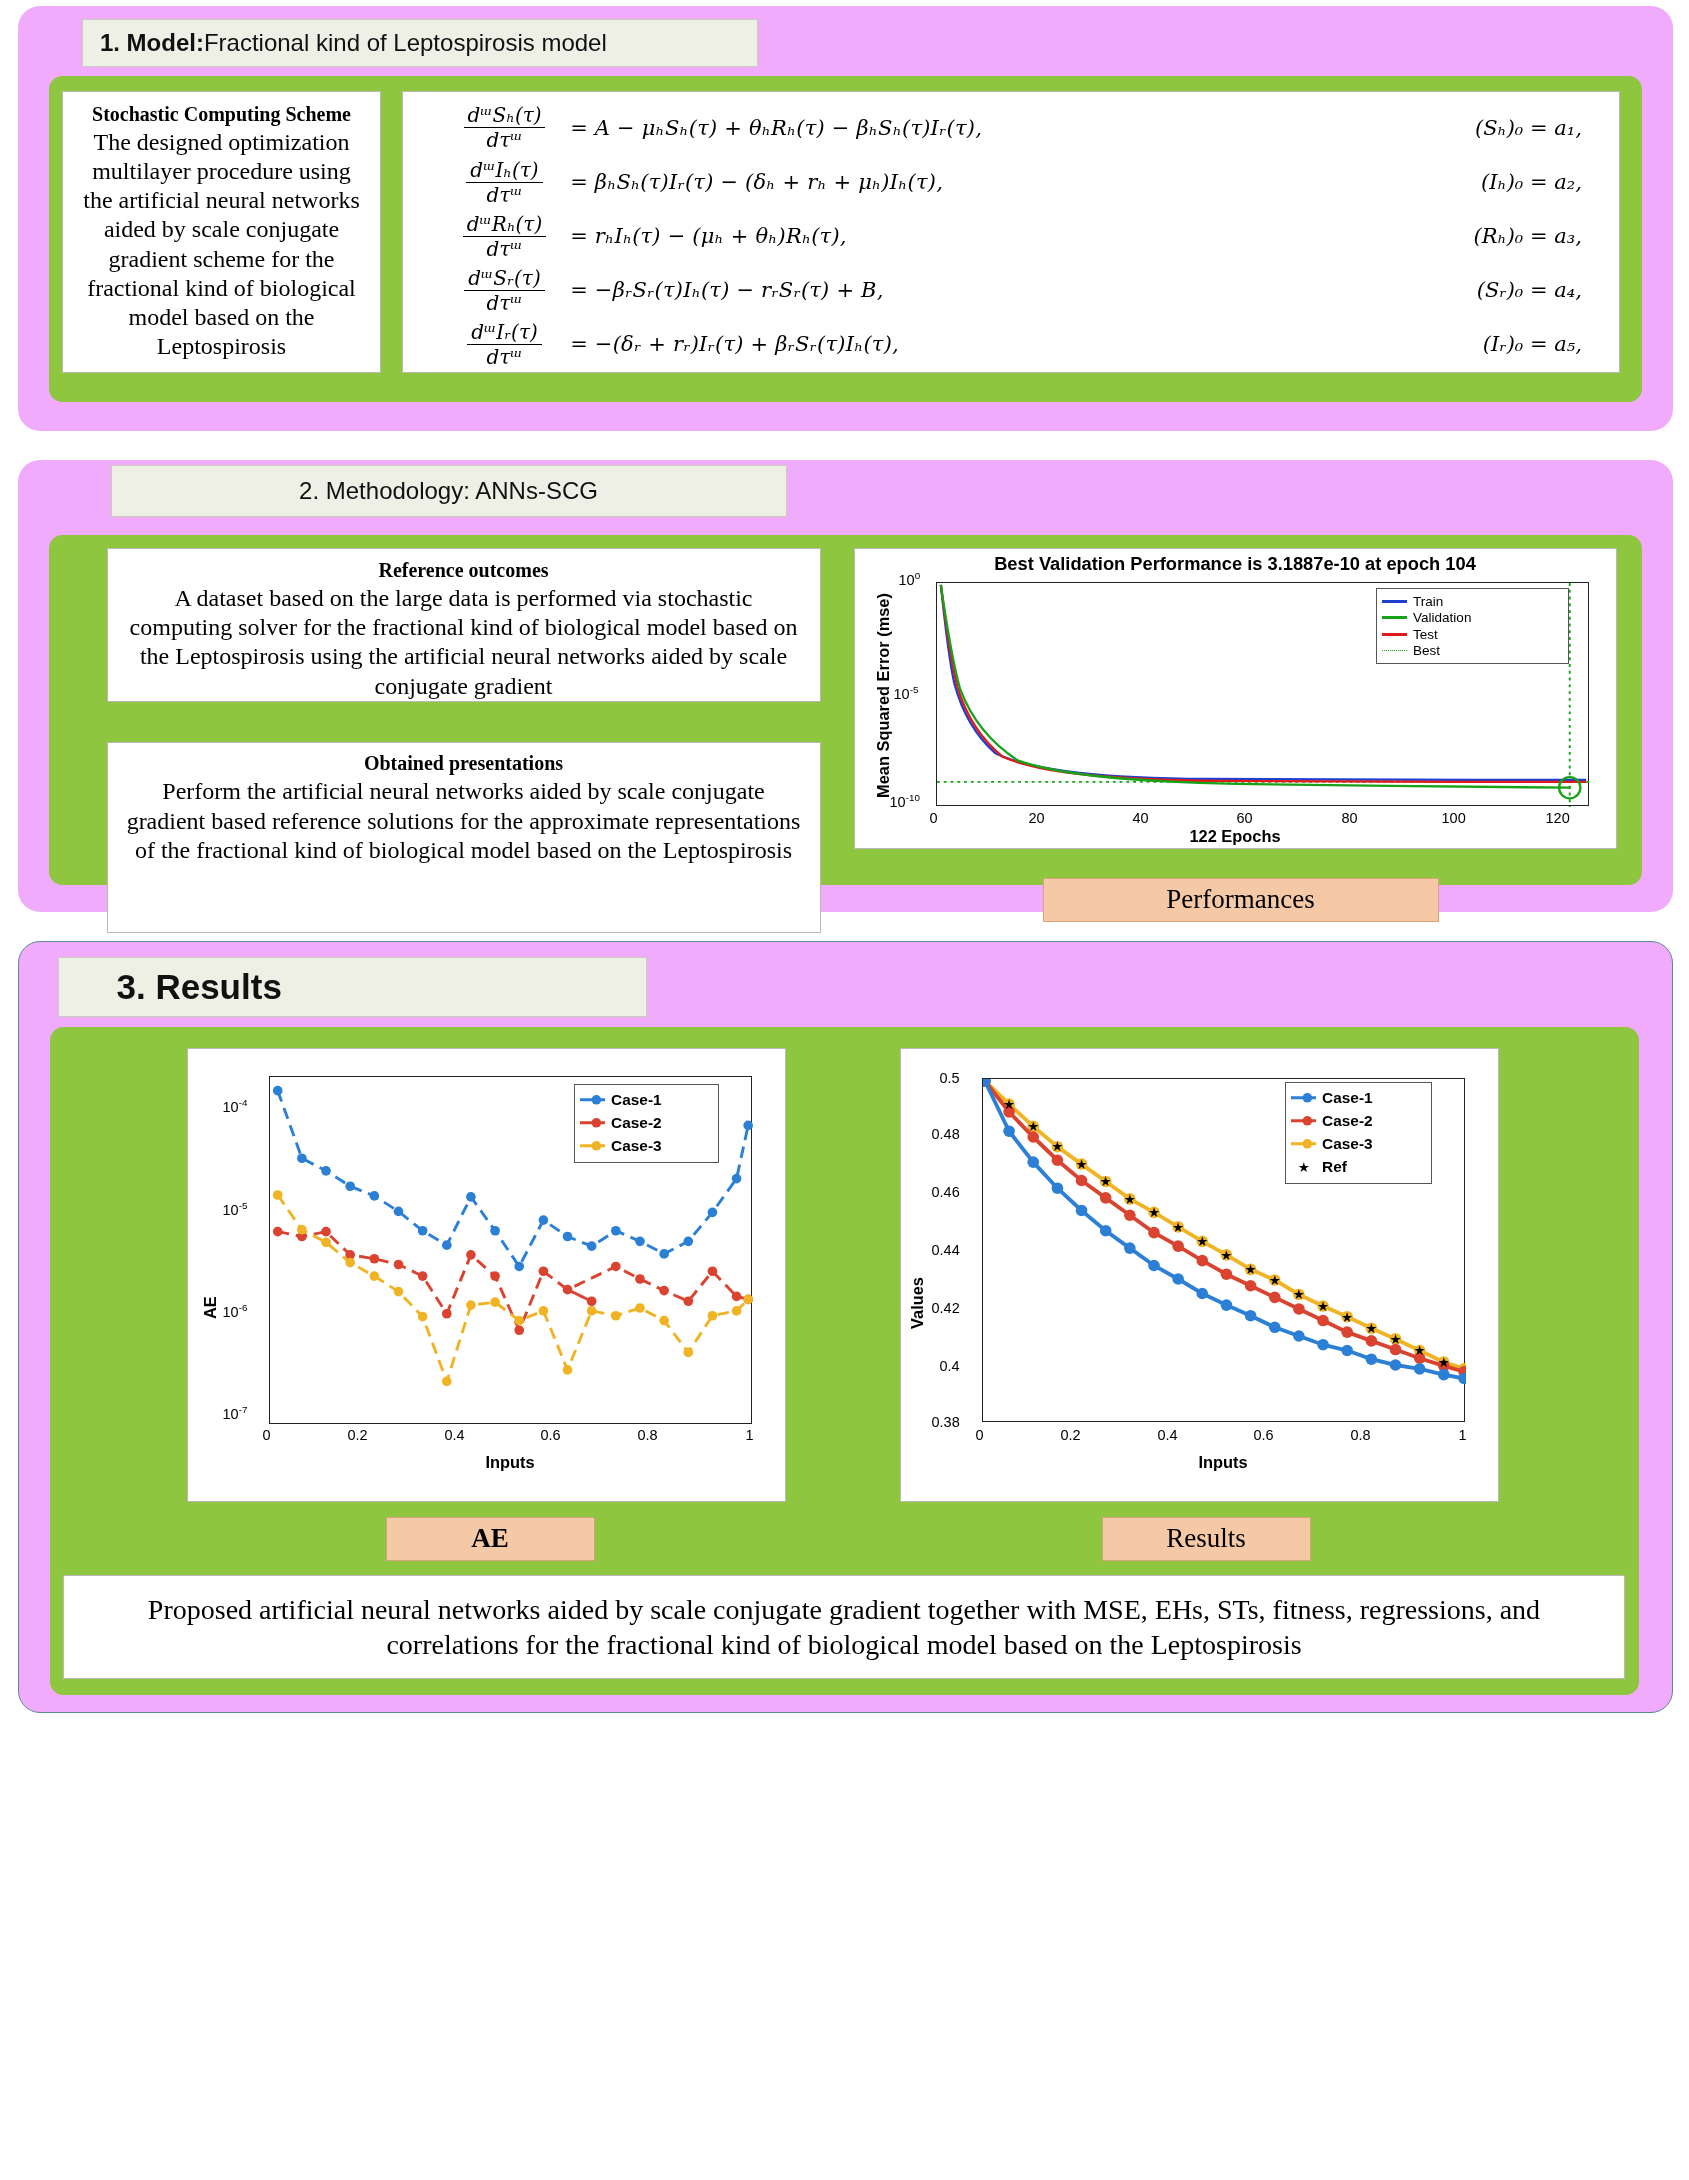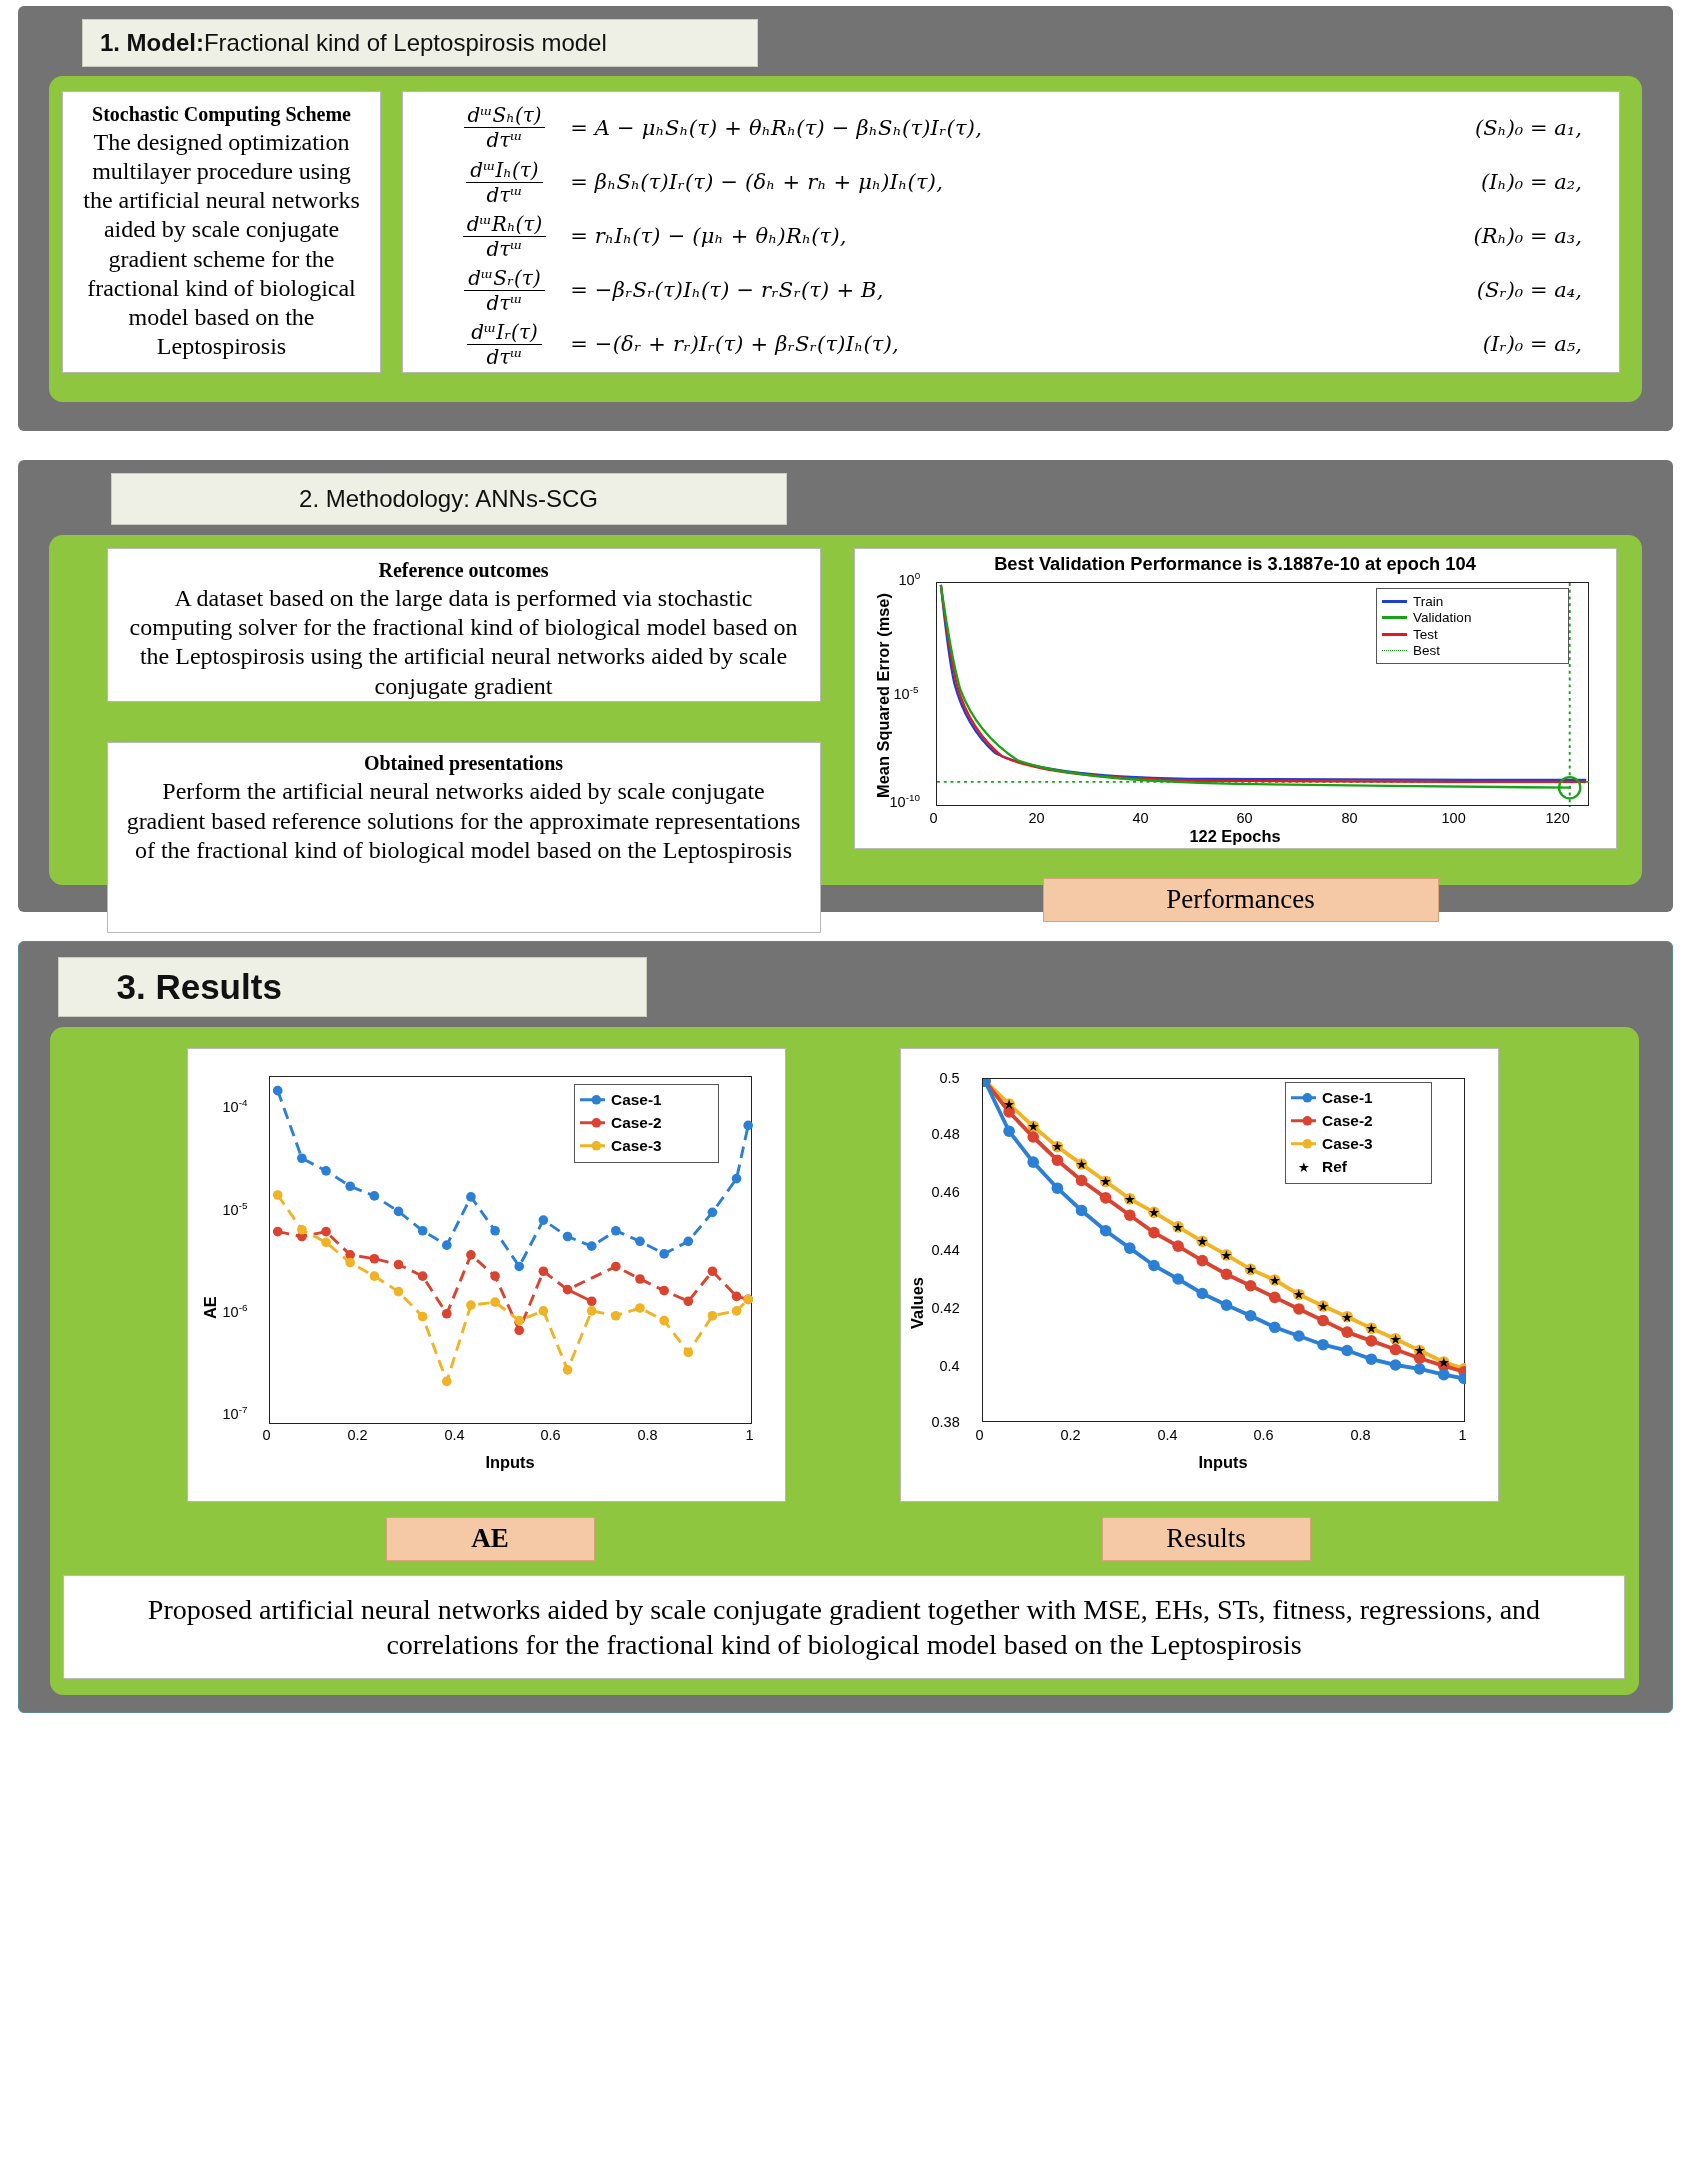--- a/index.html
+++ b/index.html
@@ -17,22 +17,22 @@
     position: relative;
     width: 1690px;
     height: 2180px;
     box-sizing: border-box;
     padding: 0 17.4px;
   }
 
   
   .panel {
     position: relative;
-    background: #737373;
-    border-radius: 6px;
+    background: #f0abfc;
+    border-radius: 22px;
     box-sizing: border-box;
     margin: 0 auto;
   }
   .panel-tab {
     position: absolute;
     background: #eef0e6;
     border: 1px solid #c9cfbc;
     box-sizing: border-box;
     display: flex;
     align-items: center;
@@ -105,21 +105,21 @@
   .frac .num { display: block; border-bottom: 1.5px solid #000; padding: 0 3.9px 1px 3.9px; }
   .frac .den { display: block; padding-top: 1px; }
   .eqrow .rhs { font-size: 21px; font-style: italic; padding-left: 7.7px; letter-spacing: 0.2px;}
   .eqrow .init {
     position: absolute; right: 27px; font-size: 21px; font-style: italic;
   }
   sup { font-size: 0.68em; }
 
   
   #panel2 { width: 1655px; height: 452px; margin-top: 29px; }
-  #panel2-tab { left: 93px; top: 13px; width: 676px; height: 52px; justify-content: center; }
+  #panel2-tab { left: 93px; top: 5px; width: 676px; height: 52px; justify-content: center; }
   #panel2-green { left: 31px; top: 75px; width: 1593px; height: 350px; }
   #p2-card1 { position: absolute; left: 58px; top: 13.5px; width: 714px; height: 154px; }
   #p2-card2 { position: absolute; left: 58px; top: 207px; width: 714px; height: 191px; }
   #p2-chart {
     position: absolute; left: 805px; top: 13.5px; width: 763px; height: 301px;
     background: #fff; border: 1px solid #b9b9b9; box-sizing: border-box;
   }
   .pill {
     background: #f6c9a6;
     border: 1px solid #d6a37c;

